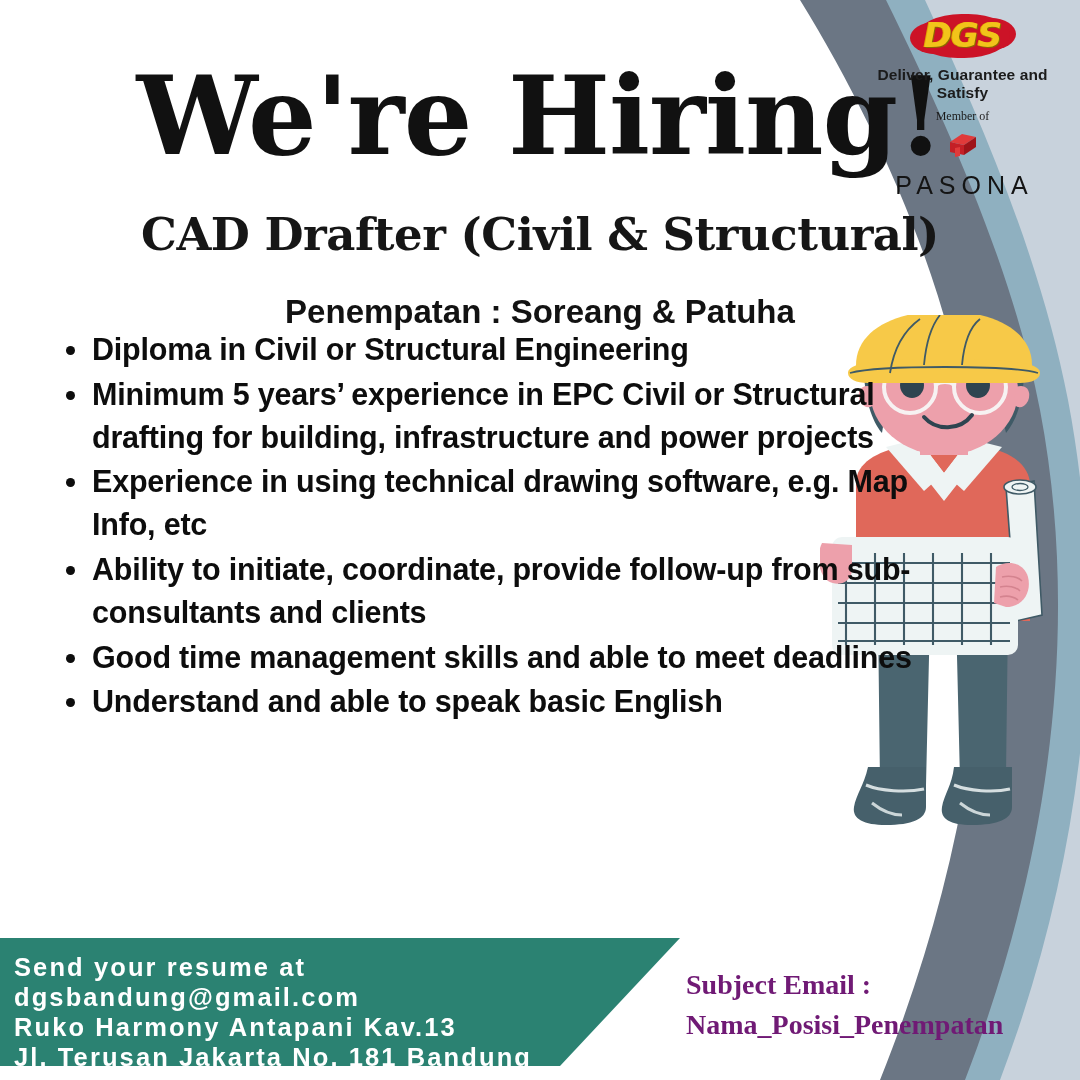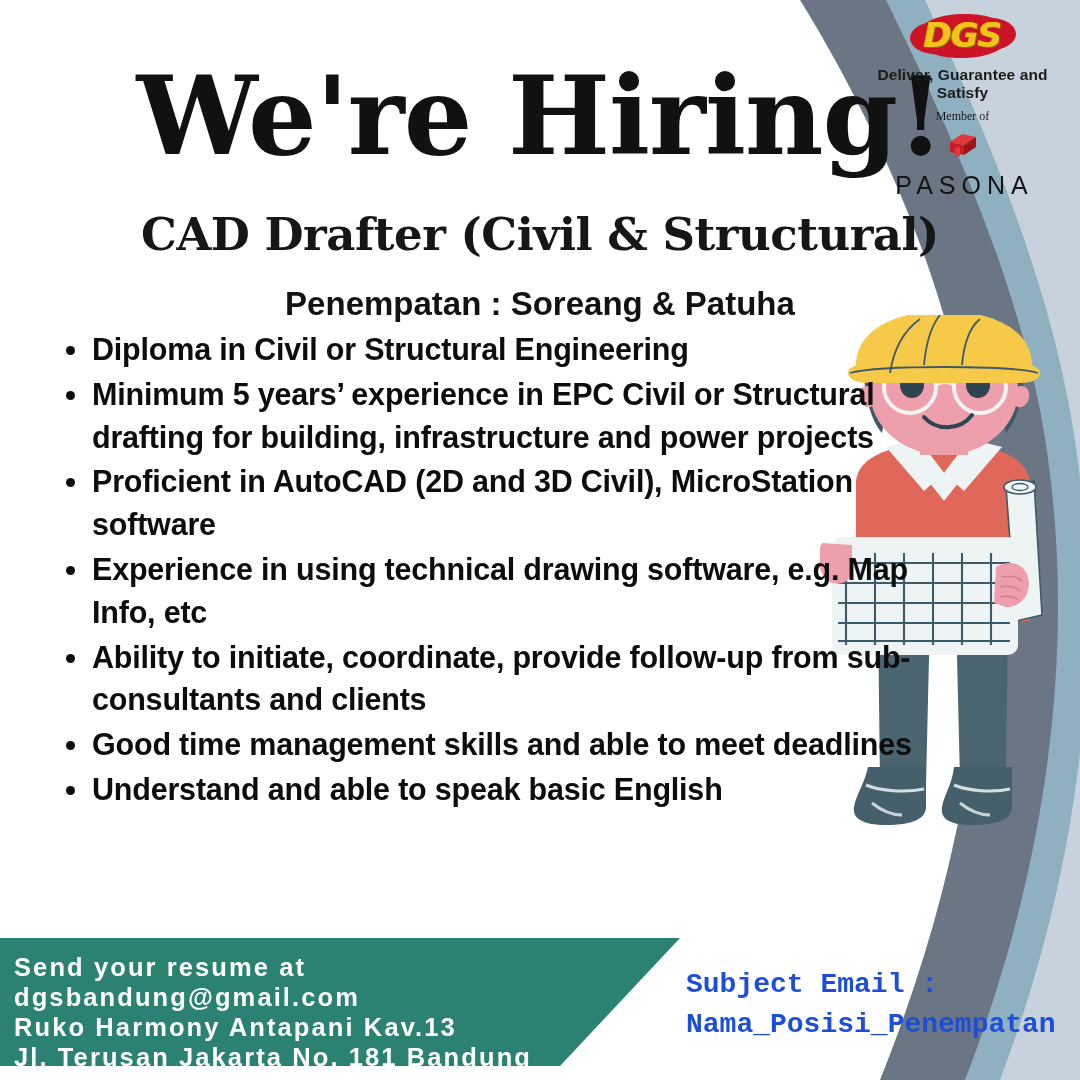--- a/index.html
+++ b/index.html
@@ -37,21 +37,21 @@
     margin: 16px;
     padding-top: 46px;
     font-family: "DejaVu Serif", "Liberation Serif", serif;
     font-weight: bold;
     font-size: 108px;
     line-height: 1.0;
     letter-spacing: -1px;
     color: #111111;
   }
   .job-title {
-    margin: 4px;
+    margin: 12px;
     padding-top: 26px;
     font-family: "DejaVu Serif", "Liberation Serif", serif;
     font-weight: bold;
     font-size: 45px;
     line-height: 1.0;
     letter-spacing: -0.5px;
     color: #161616;
   }
   .placement {
     margin: 0;
@@ -219,25 +219,25 @@
   }
 
   
   .subject-block {
     position: absolute;
     left: 686px;
     top: 965px;
     z-index: 7;
   }
   .subject-line {
-    font-family: Liberation Mono, monospace;
+    font-family: Liberation Serif, serif;
     font-weight: bold;
     font-size: 28px;
     line-height: 40px;
-    color: #1d4ed8;
+    color: #701a75;
     white-space: nowrap;
   }
 </style>
 </head>
 <body>
 
 <div id="poster">
 
   <svg class="ribbons" width="1080" height="1080" viewBox="0 0 1080 1080" aria-hidden="true">
 
@@ -280,21 +280,20 @@
         <path d="M18,17 L30,9 L30,19 L18,27 Z" fill="#9e1419"></path>
         <path d="M9,20 L14,19 L14,28 L9,29 Z" fill="#e03a3a"></path>
       </svg>
       <span class="pasona-text">PASONA</span>
     </div>
   </div>
 
   <ul class="reqs">
     <li class="req-item">Diploma in Civil or Structural Engineering</li>
     <li class="req-item">Minimum 5 years’ experience in EPC Civil or Structural drafting for building, infrastructure and power projects</li>
-    <li class="req-item">Proficient in AutoCAD (2D and 3D Civil), MicroStation software</li>
     <li class="req-item">Experience in using technical drawing software, e.g. Map Info, etc</li>
     <li class="req-item">Ability to initiate, coordinate, provide follow-up from sub-consultants and clients</li>
     <li class="req-item">Good time management skills and able to meet deadlines</li>
     <li class="req-item">Understand and able to speak basic English</li>
   </ul>
 
   <svg class="illustration" width="260" height="625" viewBox="0 0 260 625" aria-hidden="true">
 
     <path d="M58,300 L188,300 L186,460 L140,465 L136,300 L110,300 L106,470 L60,468 Z" fill="#4a6570"></path>
     <path d="M58,300 L188,300 L187,330 L57,330 Z" fill="#4a6570"></path>

